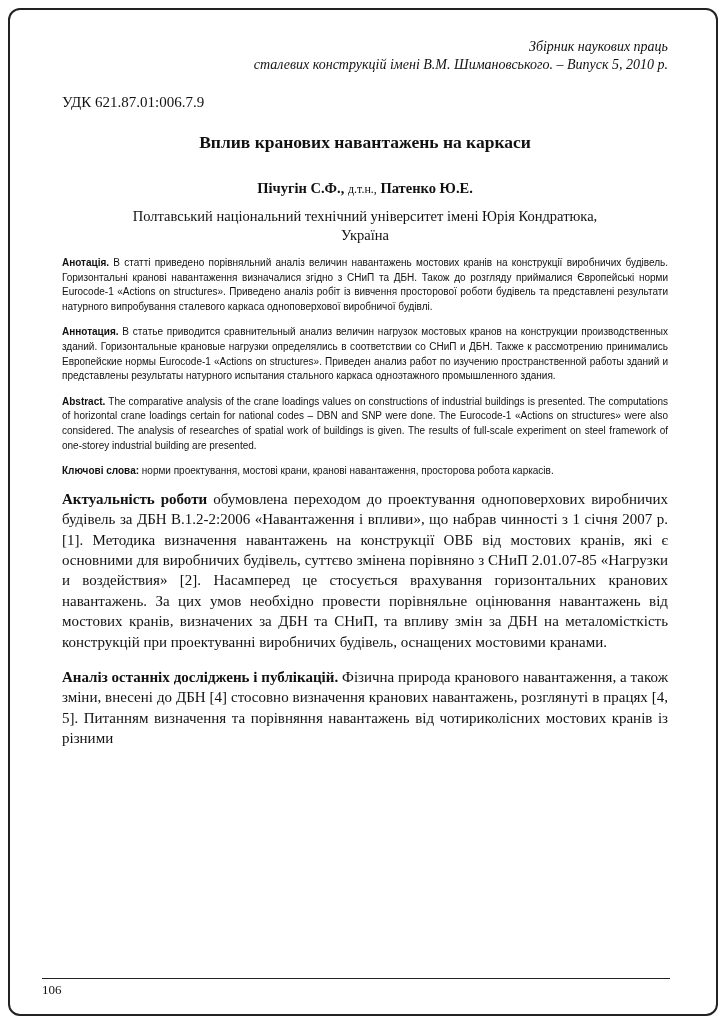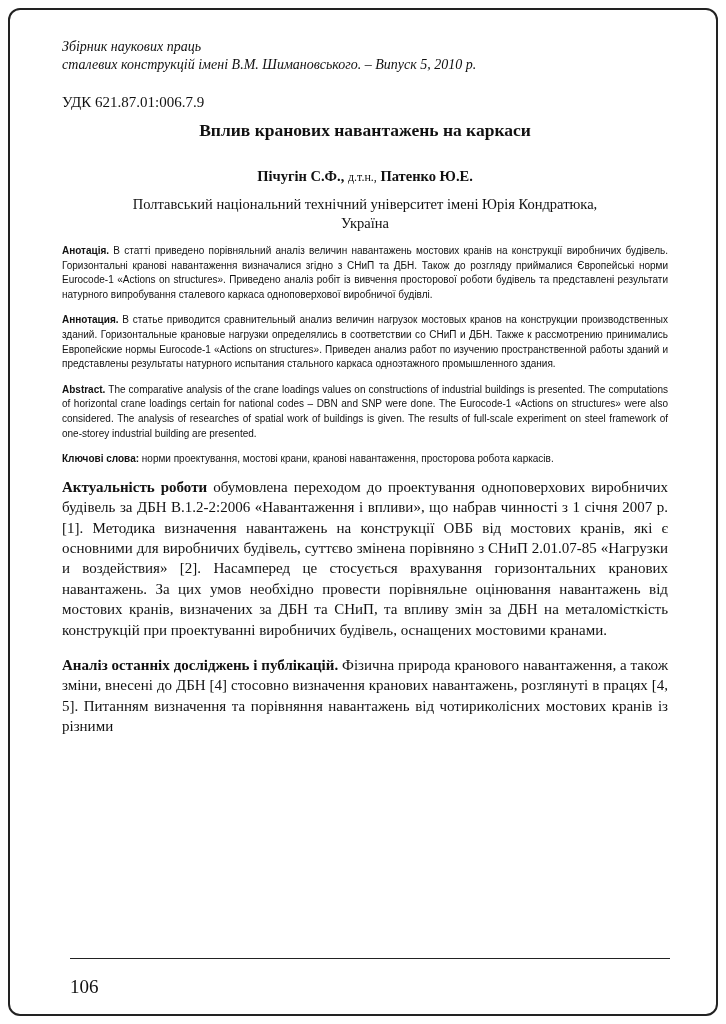--- a/index.html
+++ b/index.html
@@ -24,27 +24,28 @@
     position: absolute;
     top: 38px;
     left: 62px;
     right: 58px;
   }
   .journal-header {
     font-style: italic;
     font-size: 14px;
     line-height: 18px;
     color: #111;
+    text-align: right;
   }
   .udk {
     margin-top: 20px;
     font-size: 15px;
   }
   .title {
-    margin-top: 8px;
+    margin-top: 20px;
     text-align: center;
     font-weight: bold;
     font-size: 17.5px;
     line-height: 23px;
   }
   .authors {
     margin-top: 26px;
     text-align: center;
     font-size: 14.5px;
   }
@@ -66,26 +67,26 @@
   .abstract .lead { font-weight: bold; }
   .body-para {
     margin-top: 10px;
     font-size: 15px;
     line-height: 20.4px;
     text-align: justify;
   }
   .body-para .lead { font-weight: bold; }
   .footer {
     position: absolute;
-    left: 70px;
+    left: 42px;
     right: 56px;
     bottom: 26px;
     border-top: 1.6px solid #222;
-    padding-top: 17px;
-    font-size: 19px;
+    padding-top: 3px;
+    font-size: 13px;
   }
 </style>
 </head>
 <body>
 
 <div class="page">
   <div class="page-border"></div>
 
   <div class="content">
 

